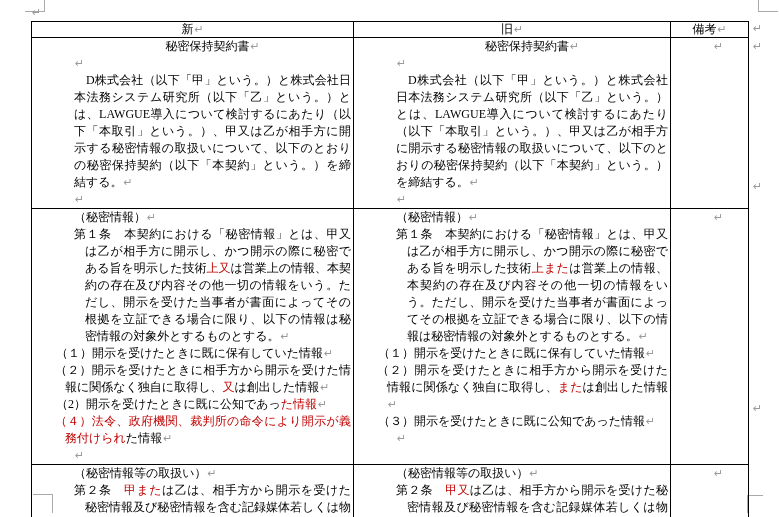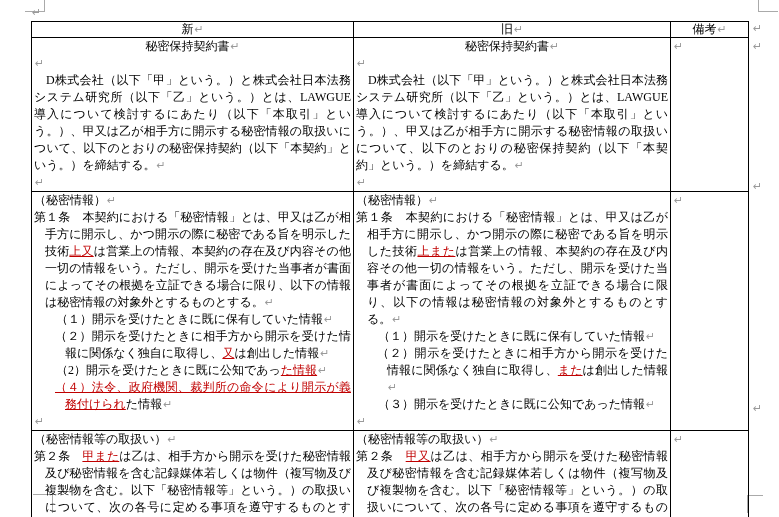--- a/index.html
+++ b/index.html
@@ -25,28 +25,28 @@
   .rowend-3 { left:752px; top:402px; }
   
   table { position:absolute; left:31px; top:21px; width:717px;
     border-collapse:collapse; table-layout:fixed; }
   th, td { border:1px solid #000; vertical-align:top; overflow:hidden; }
   th { font-weight:normal; text-align:center; height:16px; font-size:12px; line-height:15px; }
   td { padding:0 2px; font-size:12px; line-height:17px; }
   tr.row0 td { height:139px; }
   tr.row1 td { height:222px; }
   tr.row2 td { height:86px; }
-  .p { text-align:justify; }
+  .p { text-align:justify;margin-left:40px; }
   .p.center { text-align:center; }
   .p.indent { text-indent:12px; }
   .p.article { padding-left:11px; text-indent:-11px; }
   .p.item  { margin-left:22px; }
   .p.item2 { margin-left:21px; padding-left:10px; text-indent:-10px; }
   .p.plain { min-height:17px; }
-  .red { color:var(--red,#c00000); text-decoration:underline; }
+  .red { color:var(--red,#c00000); }
 </style>
 </head>
 <body>
 
 <div id="page">
 
   <div class="crop crop-tl"></div>
   <div class="crop crop-tr"></div>
   <div class="crop crop-bl"></div>
   <div class="crop crop-br"></div>

